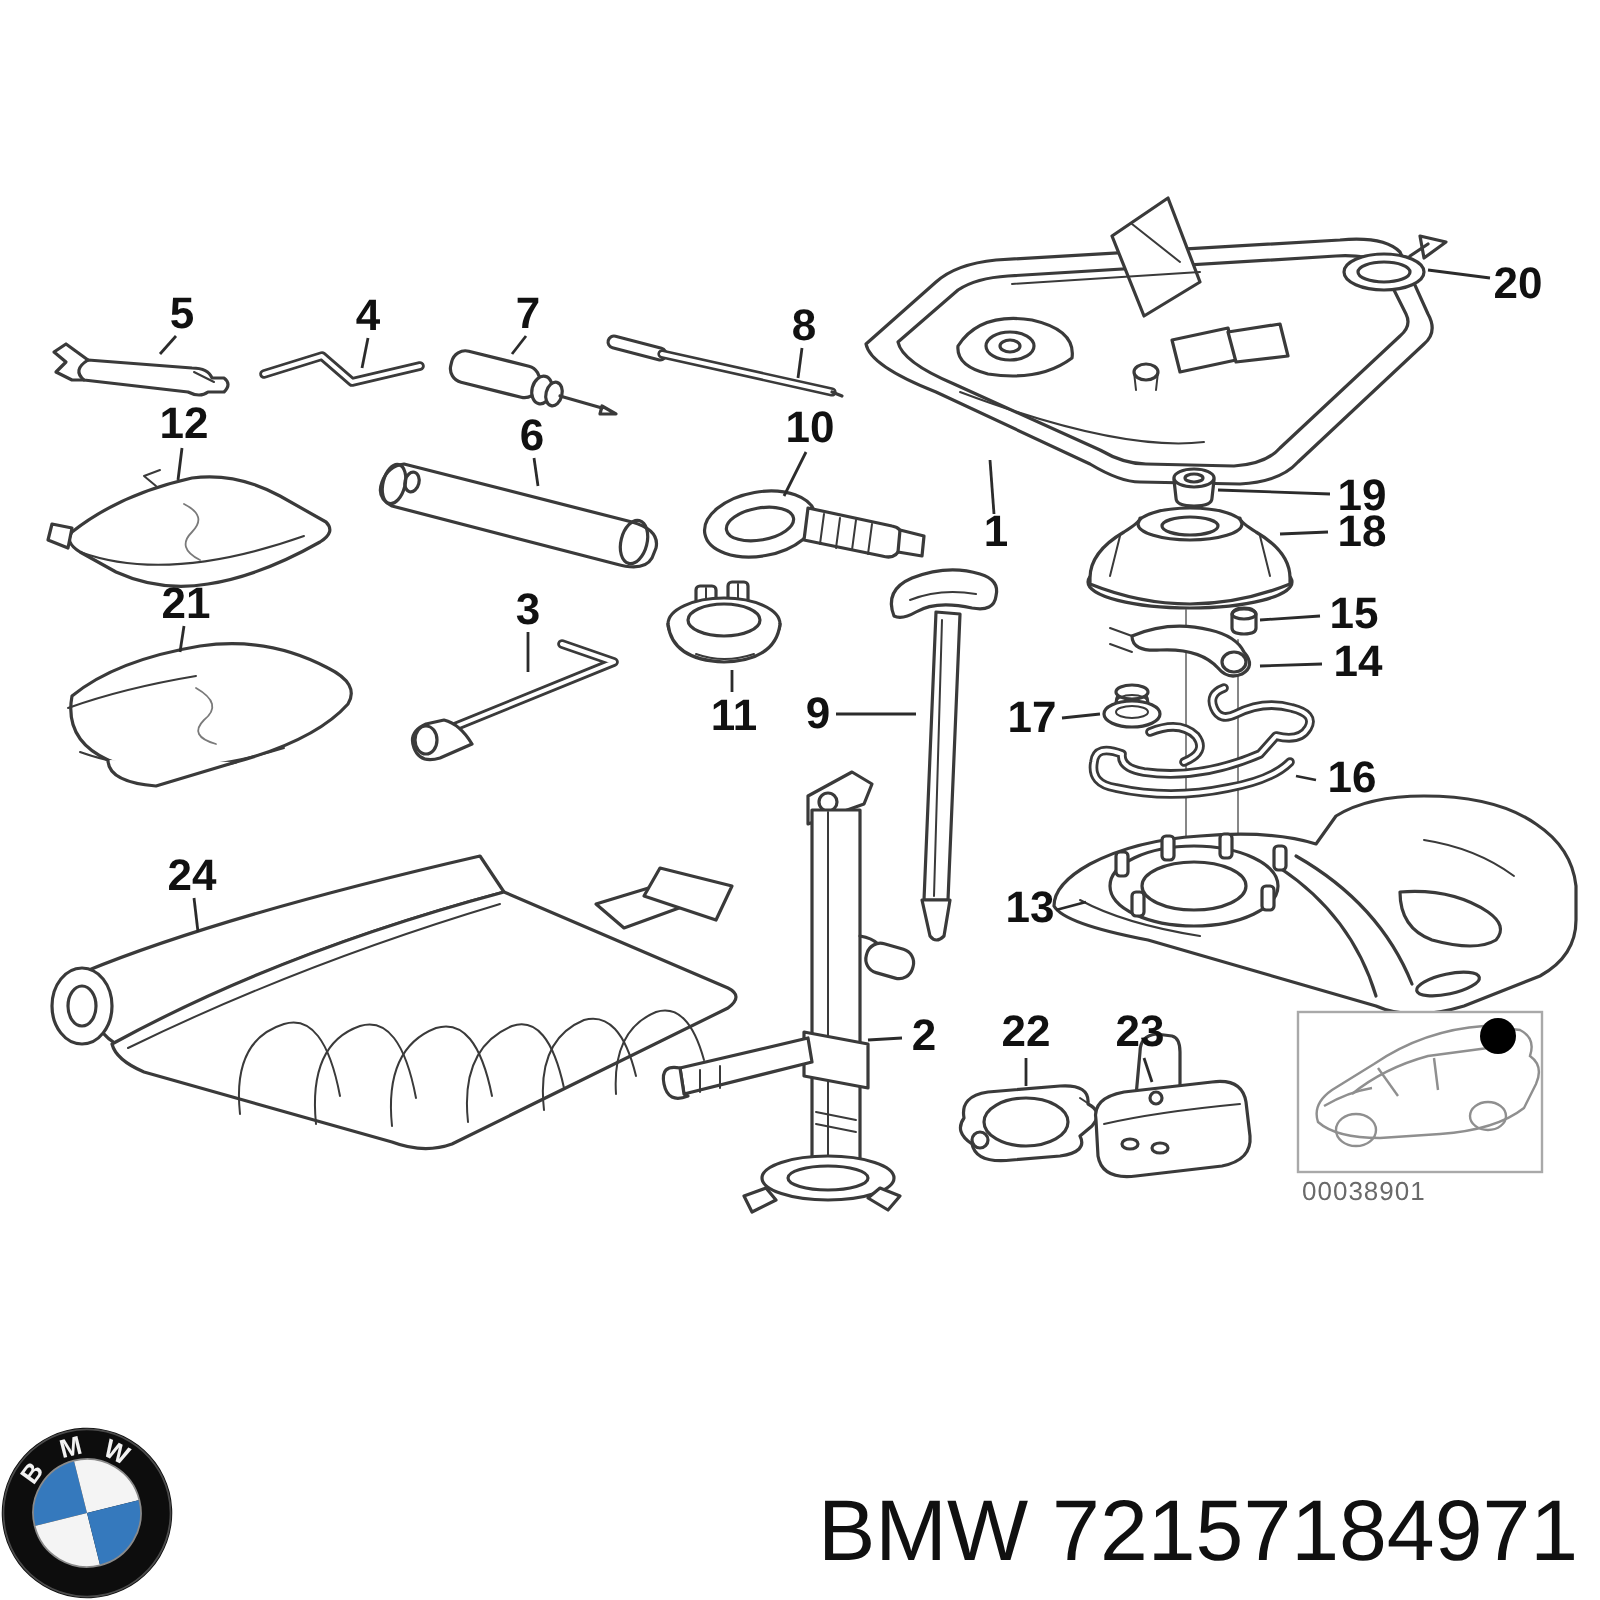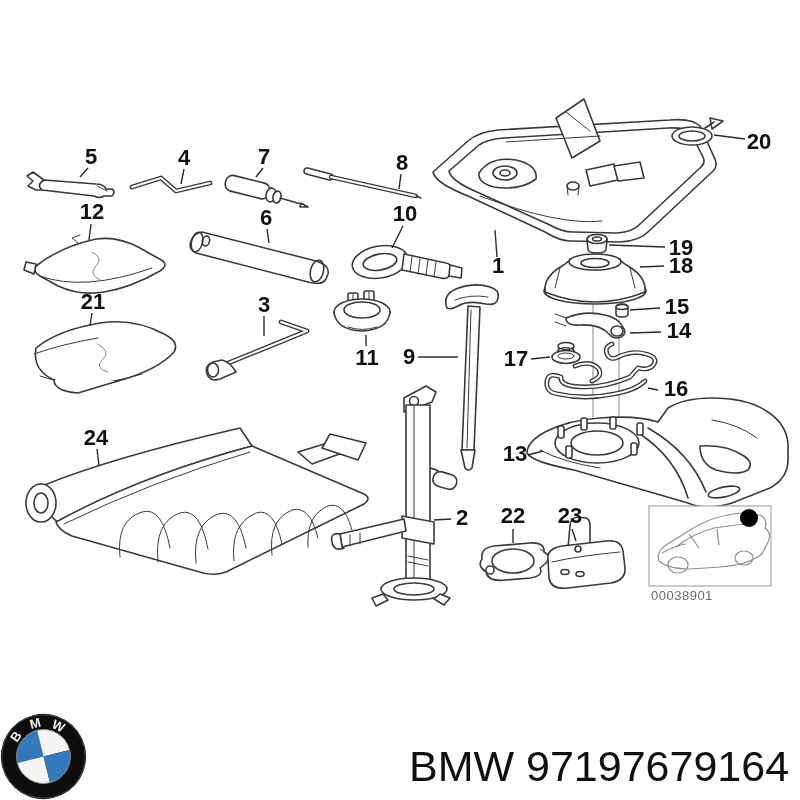--- a/index.html
+++ b/index.html
@@ -335,15 +335,15 @@
       <path d="M50,50 L81,50 A31,31 0 0 0 50,19 Z" fill="#f4f4f4"></path>
       <path d="M50,50 L19,50 A31,31 0 0 0 50,81 Z" fill="#f4f4f4"></path>
       <path d="M50,50 L50,81 A31,31 0 0 0 81,50 Z" fill="#3579bd"></path>
       <circle cx="50" cy="50" r="31" fill="none" stroke="#8a8a8a" stroke-width="1"></circle>
       <text x="50" y="16" transform="rotate(-40 50 50)">B</text>
       <text x="50" y="16">M</text>
       <text x="50" y="16" transform="rotate(40 50 50)">W</text>
     </g>
   </svg>
 
-  <div class="footer-label">BMW 97197679164</div>
+  <div class="footer-label">BMW 72157184971</div>
 
 </div>
 
 </body></html>

